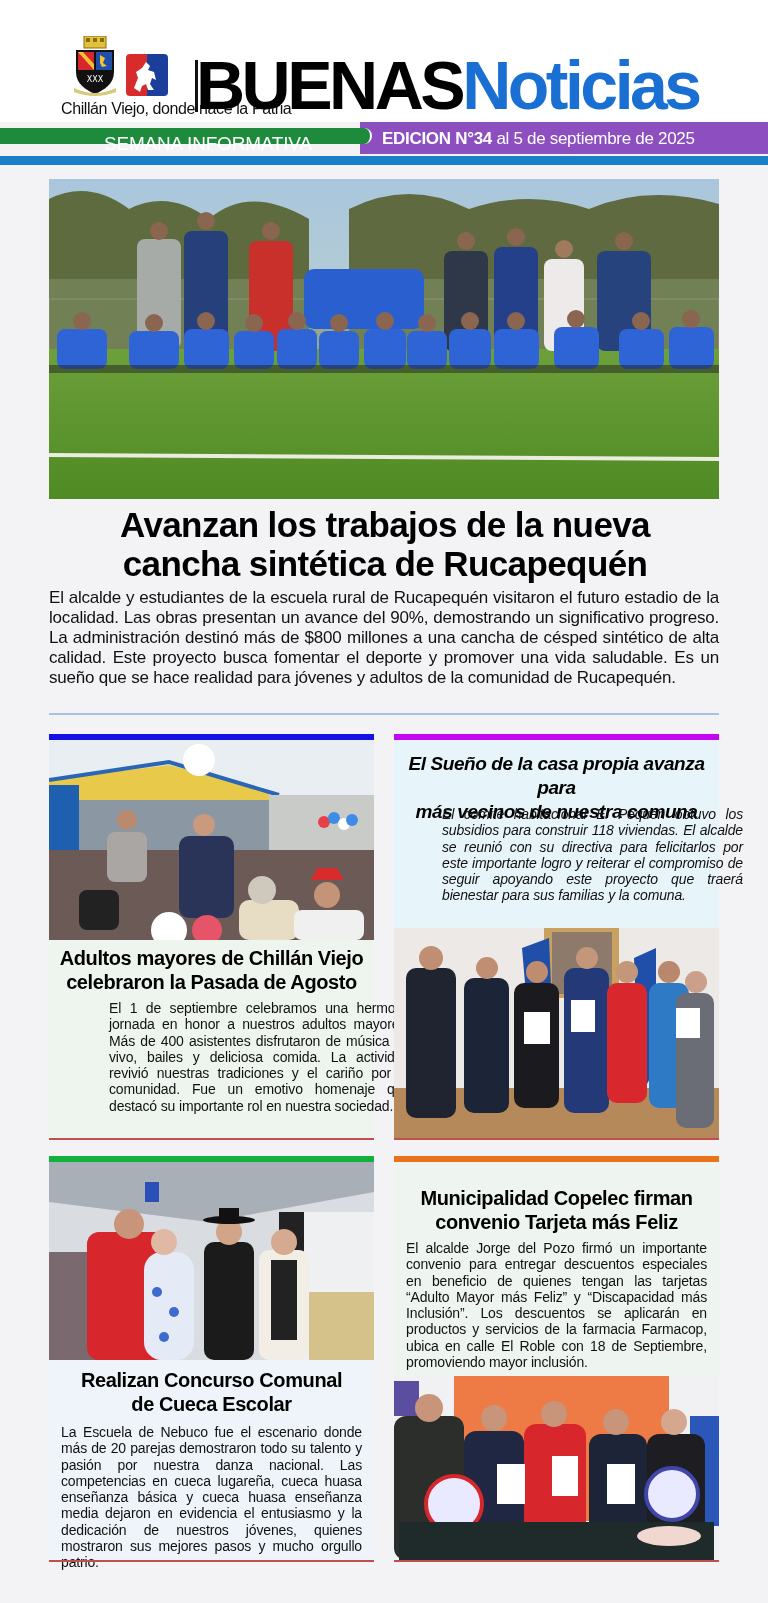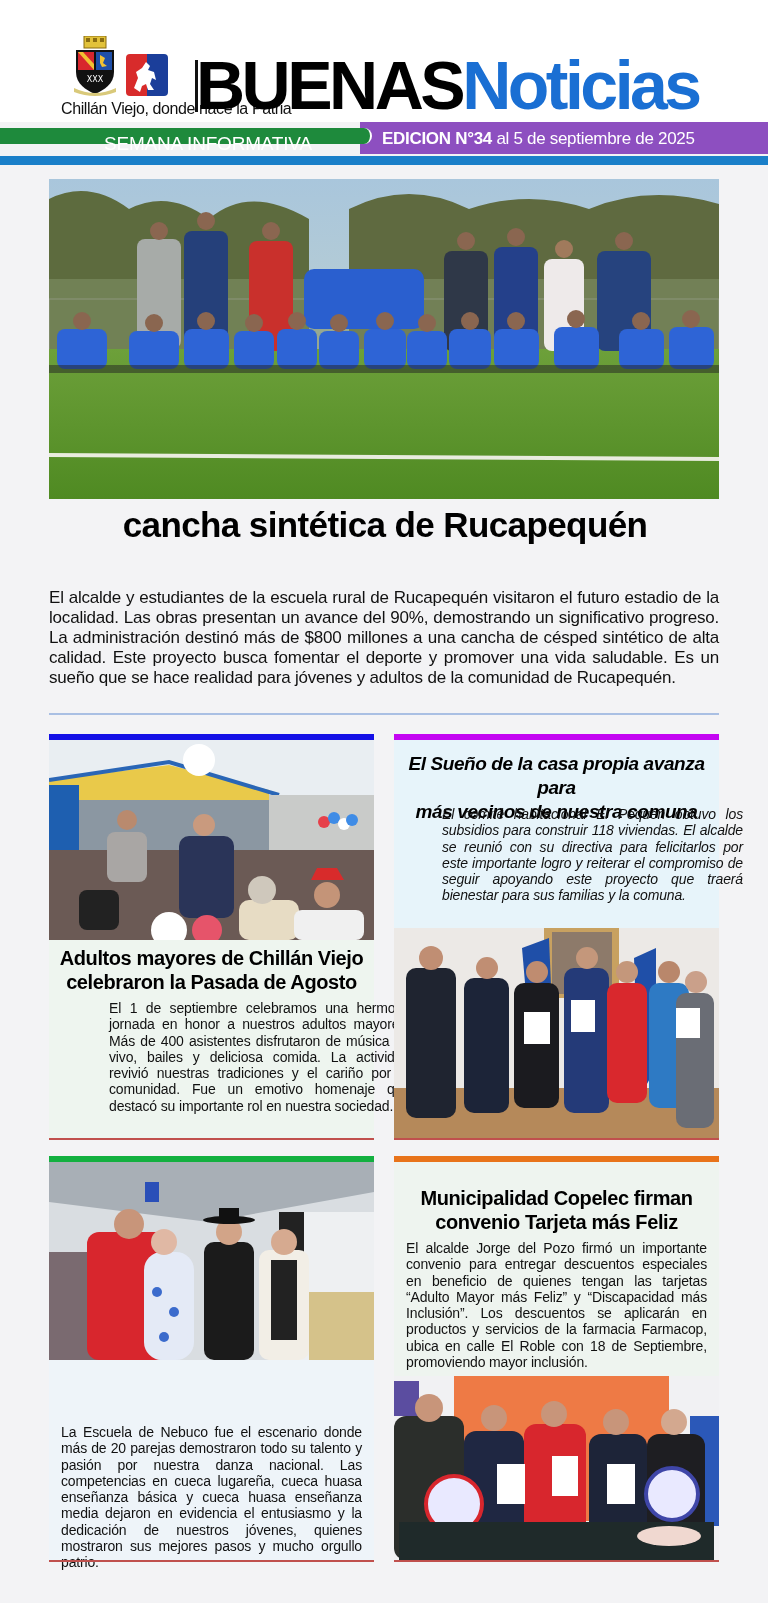--- a/index.html
+++ b/index.html
@@ -157,20 +157,21 @@
         <circle cx="467" cy="142" r="9"></circle>
         <circle cx="527" cy="140" r="9"></circle>
         <circle cx="592" cy="142" r="9"></circle>
         <circle cx="642" cy="140" r="9"></circle>
     </g>
     <rect x="0" y="186" width="670" height="8" fill="#222" opacity="0.5"></rect>
   </svg>
 </div>
 
 <div class="hero-title">
+  <div>Avanzan los trabajos de la nueva</div>
   <div>cancha sintética de Rucapequén</div>
 </div>
 <div class="hero-text">El alcalde y estudiantes de la escuela rural de Rucapequén visitaron el futuro estadio de la localidad. Las obras presentan un avance del 90%, demostrando un significativo progreso. La administración destinó más de $800 millones a una cancha de césped sintético de alta calidad. Este proyecto busca fomentar el deporte y promover una vida saludable. Es un sueño que se hace realidad para jóvenes y adultos de la comunidad de Rucapequén.</div>
 <div class="hero-sep"></div>
 
 <div class="card" style="left:49px; top:734px; height:406px;">
   <div class="topbar" style="background:#1410e6;"></div>
   <div class="bg" style="top:6px; height:398px; background:#eef5ef;"></div>
   <div class="photo" style="top:6px; height:200px;" aria-label="Senior citizens celebrating with balloons at a community event">
     <svg width="325" height="200" viewBox="0 0 325 200">
@@ -269,20 +270,24 @@
       <rect x="155" y="80" width="50" height="118" rx="10" fill="#1b1b1b"></rect>
         <circle cx="180" cy="70" r="13" fill="#d2a488"></circle>
       <ellipse cx="180" cy="58" rx="26" ry="4" fill="#111"></ellipse>
         <rect x="170" y="46" width="20" height="12" fill="#111"></rect>
       <rect x="210" y="88" width="50" height="110" rx="10" fill="#f2eee6"></rect>
         <rect x="222" y="98" width="26" height="80" fill="#222"></rect>
         <circle cx="235" cy="80" r="13" fill="#d6aa90"></circle>
       <rect x="96" y="20" width="14" height="20" fill="#2a4fb8"></rect>
     </svg>
   </div>
+  <h2 style="top:212px;">
+    <div>Realizan Concurso Comunal</div>
+    <div>de Cueca Escolar</div>
+  </h2>
   <p style="top:268px;">La Escuela de Nebuco fue el escenario donde más de 20 parejas demostraron todo su talento y pasión por nuestra danza nacional. Las competencias en cueca lugareña, cueca huasa enseñanza básica y cueca huasa enseñanza media dejaron en evidencia el entusiasmo y la dedicación de nuestros jóvenes, quienes mostraron sus mejores pasos y mucho orgullo patrio.</p>
   <div class="bottom" style="top:404px;"></div>
 </div>
 
 <div class="card" style="left:394px; top:1156px; height:406px;">
   <div class="topbar" style="background:#e8731a;"></div>
   <div class="bg" style="top:6px; height:214px; background:#eef4ef;"></div>
   <h2 style="top:30px;">
     <div>Municipalidad Copelec firman</div>
     <div>convenio Tarjeta más Feliz</div>

